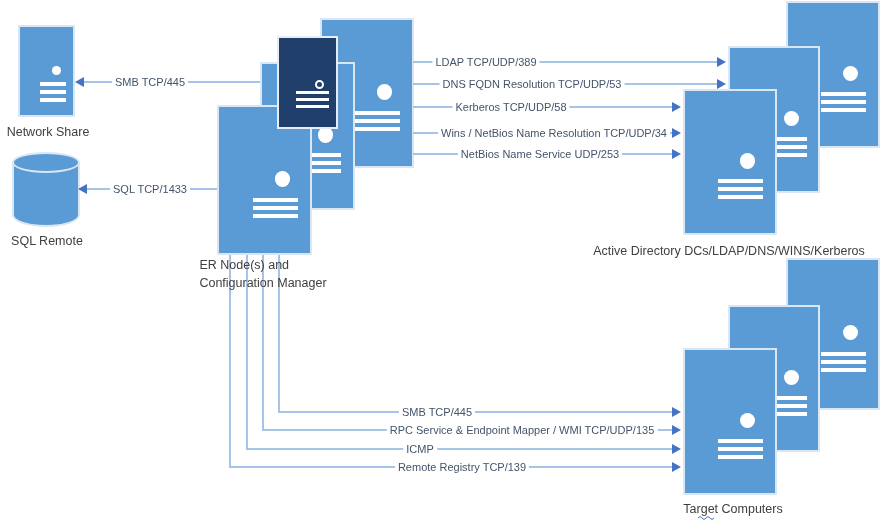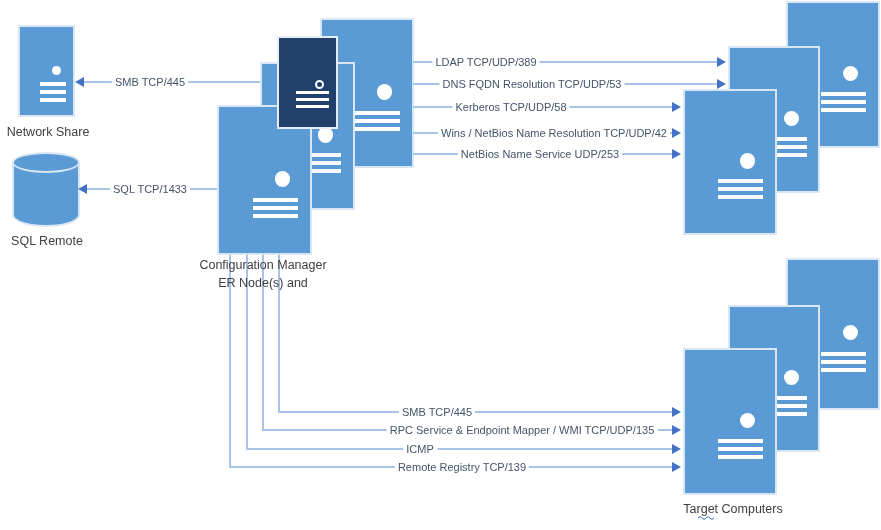--- a/index.html
+++ b/index.html
@@ -41,21 +41,21 @@
     border-bottom:5px solid transparent;border-left:9px solid #4472C4;}
   .arrow-l{position:absolute;width:0;height:0;border-top:5px solid transparent;
     border-bottom:5px solid transparent;border-right:9px solid #4472C4;}
   
   .clabel{
     position:absolute;transform:translate(-50%,-50%);background:#fff;color:#44546A;
     font-size:11px;line-height:13px;padding:0 3px;white-space:nowrap;
   }
   .nlabel{
     position:absolute;transform:translateX(-50%);color:#404040;
-    font-size:12.5px;line-height:18px;white-space:nowrap;text-align:center;
+    font-size:12.5px;line-height:18px;white-space:nowrap;text-align:left;
   }
 </style>
 </head>
 <body>
 
 <div id="canvas">
 
   <div class="server" style="left:18px;top:25px;width:57px;height:92px">
     <div class="dot"></div>
     <div class="bars">
@@ -188,31 +188,32 @@
 
   <div class="vline" style="left:229px;top:255px;height:213px"></div>
   <div class="hline" style="left:229px;top:466px;width:443px"></div>
   <div class="arrow-r" style="left:672px;top:462px"></div>
 
   <span class="clabel" style="left:150px;top:82px">SMB TCP/445</span>
   <span class="clabel" style="left:150px;top:189px">SQL TCP/1433</span>
   <span class="clabel" style="left:486px;top:62px">LDAP TCP/UDP/389</span>
   <span class="clabel" style="left:532px;top:84px">DNS FQDN Resolution TCP/UDP/53</span>
   <span class="clabel" style="left:511px;top:107px">Kerberos  TCP/UDP/58</span>
-  <span class="clabel" style="left:554px;top:133px">Wins / NetBios Name Resolution  TCP/UDP/42</span>
+  <span class="clabel" style="left:554px;top:133px">Wins / NetBios Name Resolution  TCP/UDP/34</span>
   <span class="clabel" style="left:540px;top:154px">NetBios Name Service  UDP/253</span>
   <span class="clabel" style="left:437px;top:412px">SMB TCP/445</span>
   <span class="clabel" style="left:522px;top:430px">RPC Service &amp; Endpoint Mapper / WMI TCP/UDP/135</span>
   <span class="clabel" style="left:420px;top:449px">ICMP</span>
   <span class="clabel" style="left:462px;top:467px">Remote Registry TCP/139</span>
 
   <span class="nlabel" style="left:48px;top:123px">Network Share</span>
   <span class="nlabel" style="left:47px;top:232px">SQL Remote</span>
   <div class="nlabel" style="left:263px;top:256px">
+    <div>ER Node(s) and</div>
     <div>Configuration Manager</div>
-    <div>ER Node(s) and</div>
-  </div>
+  </div>
+  <span class="nlabel" style="left:729px;top:242px">Active Directory DCs/LDAP/DNS/WINS/Kerberos</span>
   <span class="nlabel" style="left:733px;top:500px">Target Computers</span>
   <svg width="18" height="5" style="position:absolute;left:698px;top:515px">
     <path d="M0 3 Q2 0 4 3 Q6 6 8 3 Q10 0 12 3 Q14 6 16 3" stroke="#4472C4" stroke-width="1" fill="none"></path>
   </svg>
 
 </div>
 
 </body></html>

